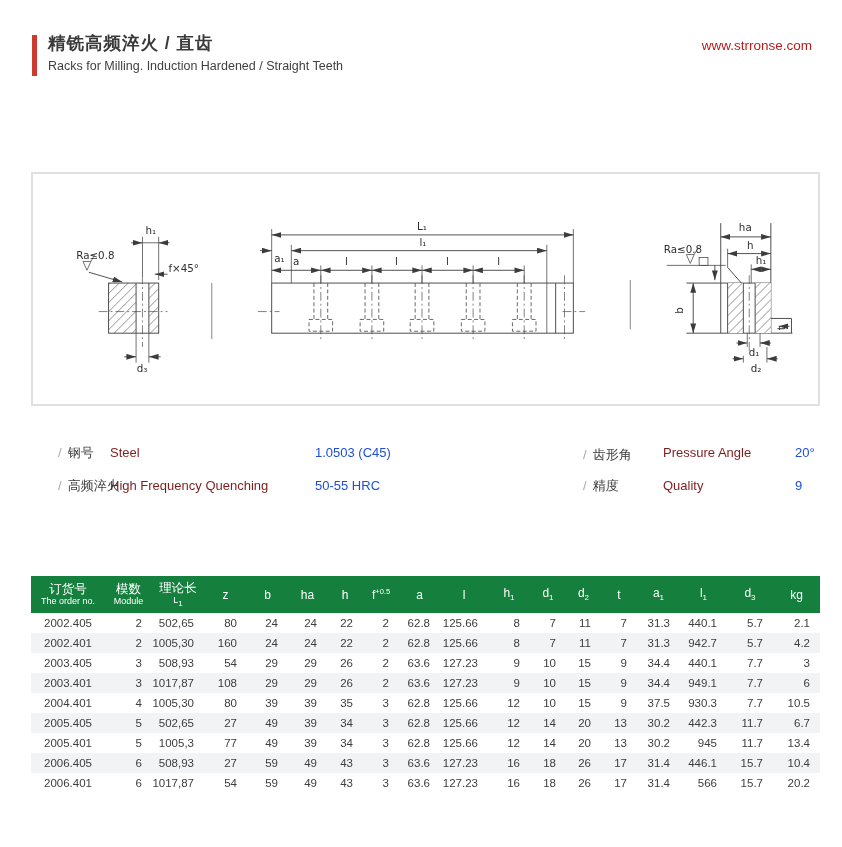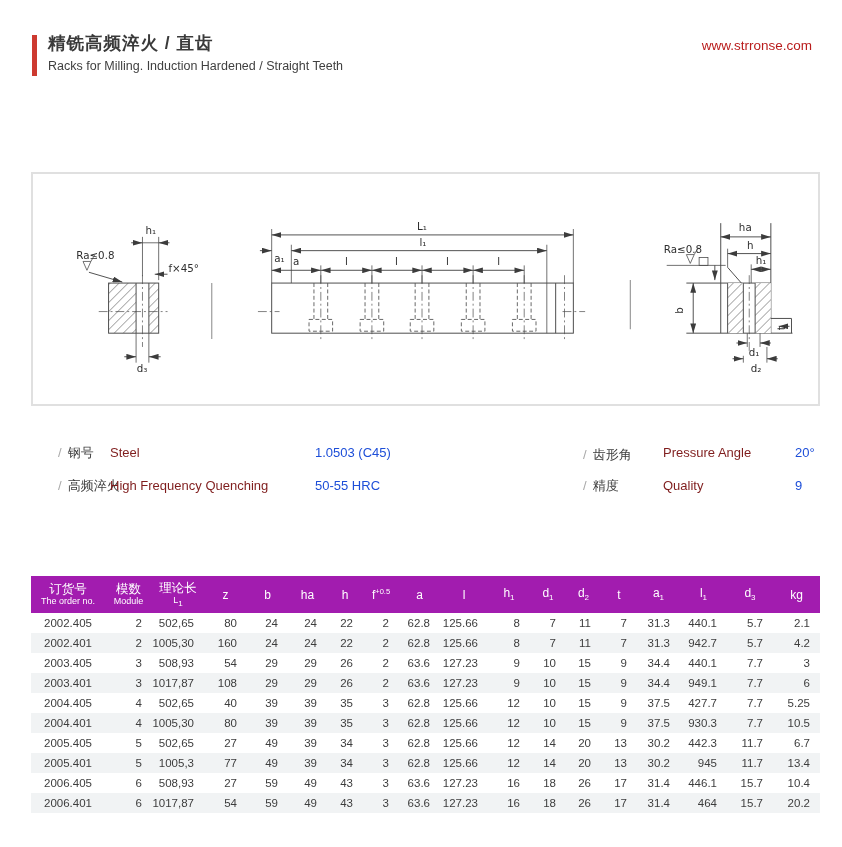--- a/index.html
+++ b/index.html
@@ -25,21 +25,21 @@
 
   
   .spec{position:absolute;font-size:13px;white-space:nowrap;}
   .spec .slash{color:#a8a8a8;margin-right:6px;}
   .spec-en{position:absolute;font-size:13px;white-space:nowrap;color:#7f1d1d;}
   .spec-val{position:absolute;font-size:13px;white-space:nowrap;color:#1d4ed8;}
 
   
   .table-wrap{position:absolute;left:31px;top:576px;width:789px;}
   table{border-collapse:collapse;table-layout:fixed;width:789px;}
-  thead th{background:#a21caf;color:#fff;font-weight:normal;height:37px;text-align:center;
+  thead th{background:#15803d;color:#fff;font-weight:normal;height:37px;text-align:center;
            vertical-align:middle;padding:0;overflow:hidden;}
   thead .cn{font-size:12.5px;line-height:14px;}
   thead .en{font-size:9px;line-height:11px;}
   thead .sym{font-size:12px;}
   thead sub{font-size:8px;}
   thead sup{font-size:7.5px;}
   tbody td{height:20px;font-size:11.5px;text-align:right;padding:0 10px 0 0;color:#3d3d3d;white-space:nowrap;overflow:hidden;}
   tbody td.c0{text-align:center;padding:0;}
   tbody tr:nth-child(even){background:#f1f3f4;}
 </style>
@@ -395,40 +395,20 @@
             <td>9</td>
             <td>10</td>
             <td>15</td>
             <td>9</td>
             <td>34.4</td>
             <td>949.1</td>
             <td>7.7</td>
             <td>6</td>
           </tr>
           <tr>
-            <td class="c0">2004.405</td>
-            <td>4</td>
-            <td>502,65</td>
-            <td>40</td>
-            <td>39</td>
-            <td>39</td>
-            <td>35</td>
-            <td>3</td>
-            <td>62.8</td>
-            <td>125.66</td>
-            <td>12</td>
-            <td>10</td>
-            <td>15</td>
-            <td>9</td>
-            <td>37.5</td>
-            <td>427.7</td>
-            <td>7.7</td>
-            <td>5.25</td>
-          </tr>
-          <tr>
             <td class="c0">2004.401</td>
             <td>4</td>
             <td>1005,30</td>
             <td>80</td>
             <td>39</td>
             <td>39</td>
             <td>35</td>
             <td>3</td>
             <td>62.8</td>
             <td>125.66</td>
@@ -510,21 +490,21 @@
             <td>49</td>
             <td>43</td>
             <td>3</td>
             <td>63.6</td>
             <td>127.23</td>
             <td>16</td>
             <td>18</td>
             <td>26</td>
             <td>17</td>
             <td>31.4</td>
-            <td>464</td>
+            <td>566</td>
             <td>15.7</td>
             <td>20.2</td>
           </tr>
         </tbody>
     </table>
   </div>
 
 </div>
 
 </body></html>

